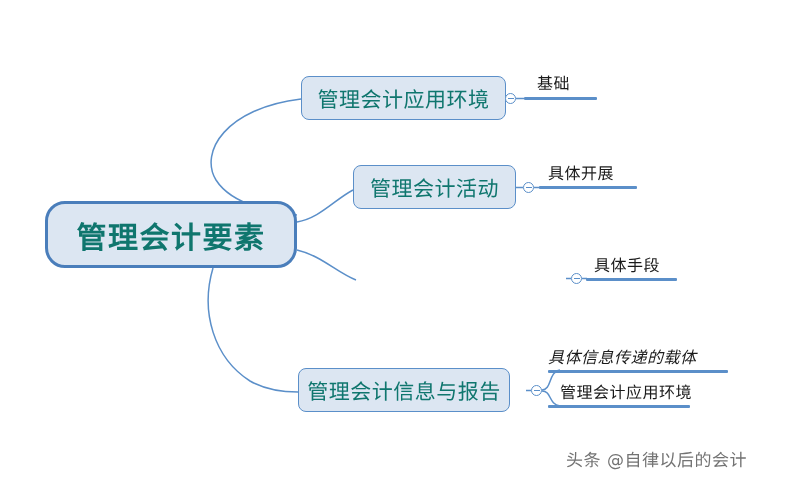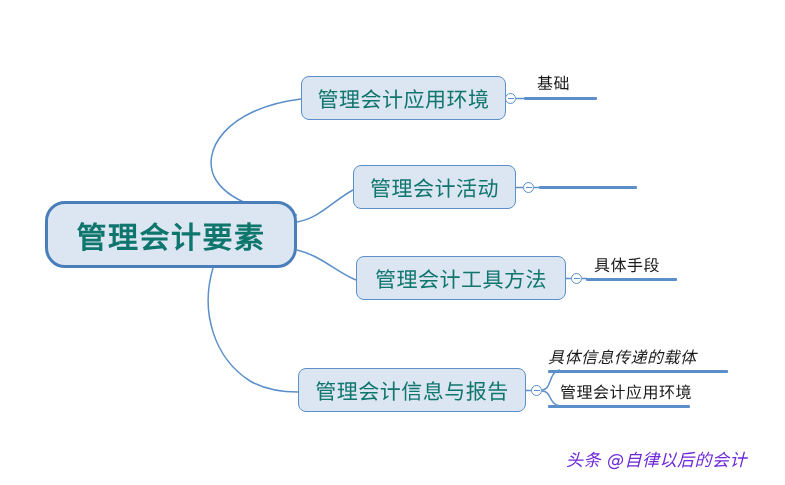--- a/index.html
+++ b/index.html
@@ -53,21 +53,21 @@
   .node-branch {
     border: 1.6px solid #5b8fc9;
     border-radius: 8px;
     font-size: 21px;
     font-weight: normal;
     letter-spacing: 0.5px;
   }
   .node-b1 { left: 301px; top: 76px;  width: 205px; height: 44px; }
   .node-b2 { left: 353px; top: 165px; width: 163px; height: 44px; align-items: center; }
   .node-b3 { left: 356px; top: 256px; width: 210px; height: 44px; }
-  .node-b4 { left: 298px; top: 368px; width: 228px; height: 44px; text-align: center; }
+  .node-b4 { left: 298px; top: 368px; width: 212px; height: 44px; text-align: center; }
 
   
   .marker {
     position: absolute;
     width: 11px;
     height: 11px;
     border: 1.3px solid #5b8fc9;
     border-radius: 50%;
     background: #ffffff;
     box-sizing: border-box;
@@ -115,24 +115,23 @@
 
   .leaf-5      { left: 560px; top: 379px; }
   .leaf-5-rule { left: 548px; top: 405px; width: 142px; }
 
   
   .watermark {
     position: absolute;
     left: 566px;
     top: 446px;
     font-size: 17px;
-    color: #6d28d9;
+    color: #737373;
     white-space: nowrap;
     letter-spacing: 0.5px;
-    font-style: italic;
   }
 </style>
 </head>
 <body>
 
 <div id="canvas">
 
   <svg id="links" viewBox="0 0 785 485" width="785" height="485">
 
     <path d="M 297 215 C 270 212, 232 205, 216 180 C 199 152, 226 108, 301 99" fill="none" stroke="#5b8fc9" stroke-width="1.5"></path>
@@ -162,36 +161,34 @@
   </div>
 
   <div class="node node-branch node-b1">
     <span>管理会计应用环境</span>
   </div>
 
   <div class="node node-branch node-b2">
     <span>管理会计活动</span>
   </div>
 
-  <div class="node node-branch node-b3">
-    <span>管理会计工具方法</span>
-  </div>
 
   <div class="node node-branch node-b4">
     <span>管理会计信息与报告</span>
   </div>
 
   <div class="marker m1"></div>
   <div class="marker m2"></div>
   <div class="marker m3"></div>
   <div class="marker m4"></div>
 
   <div class="leaf leaf-1">基础</div>
   <div class="leaf-rule leaf-1-rule"></div>
 
+  <div class="leaf leaf-2">具体开展</div>
   <div class="leaf-rule leaf-2-rule"></div>
 
   <div class="leaf leaf-3">具体手段</div>
   <div class="leaf-rule leaf-3-rule"></div>
 
   <div class="leaf leaf-4">具体信息传递的载体</div>
   <div class="leaf-rule leaf-4-rule"></div>
 
   <div class="leaf leaf-5">管理会计应用环境</div>
   <div class="leaf-rule leaf-5-rule"></div>

